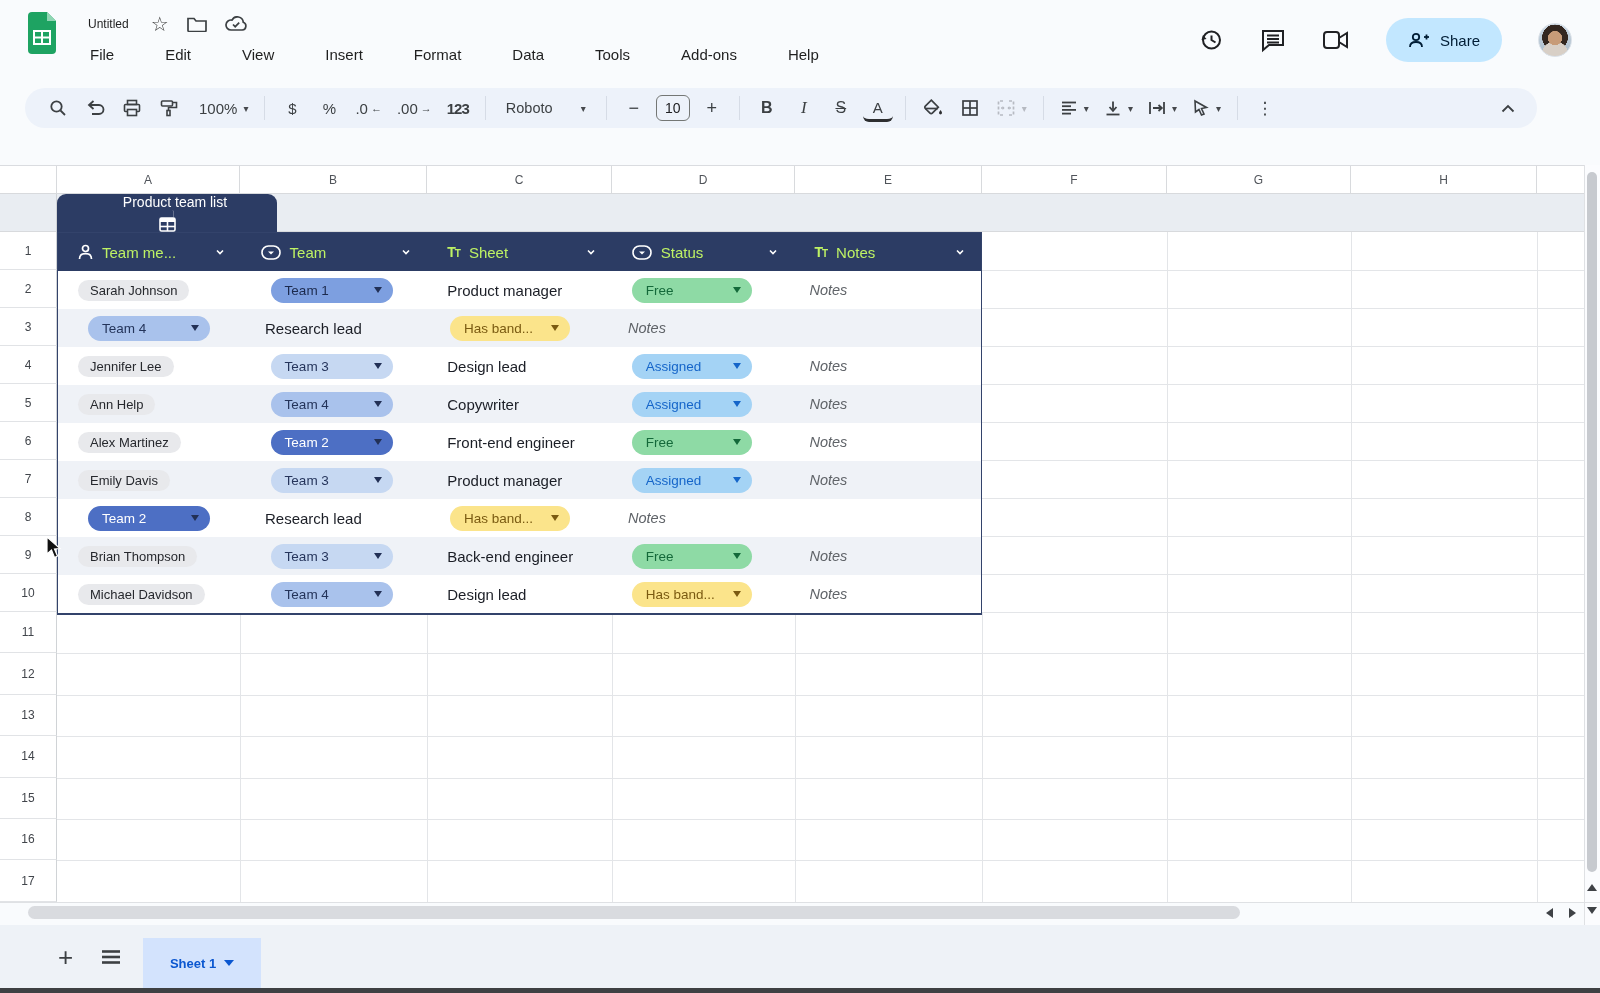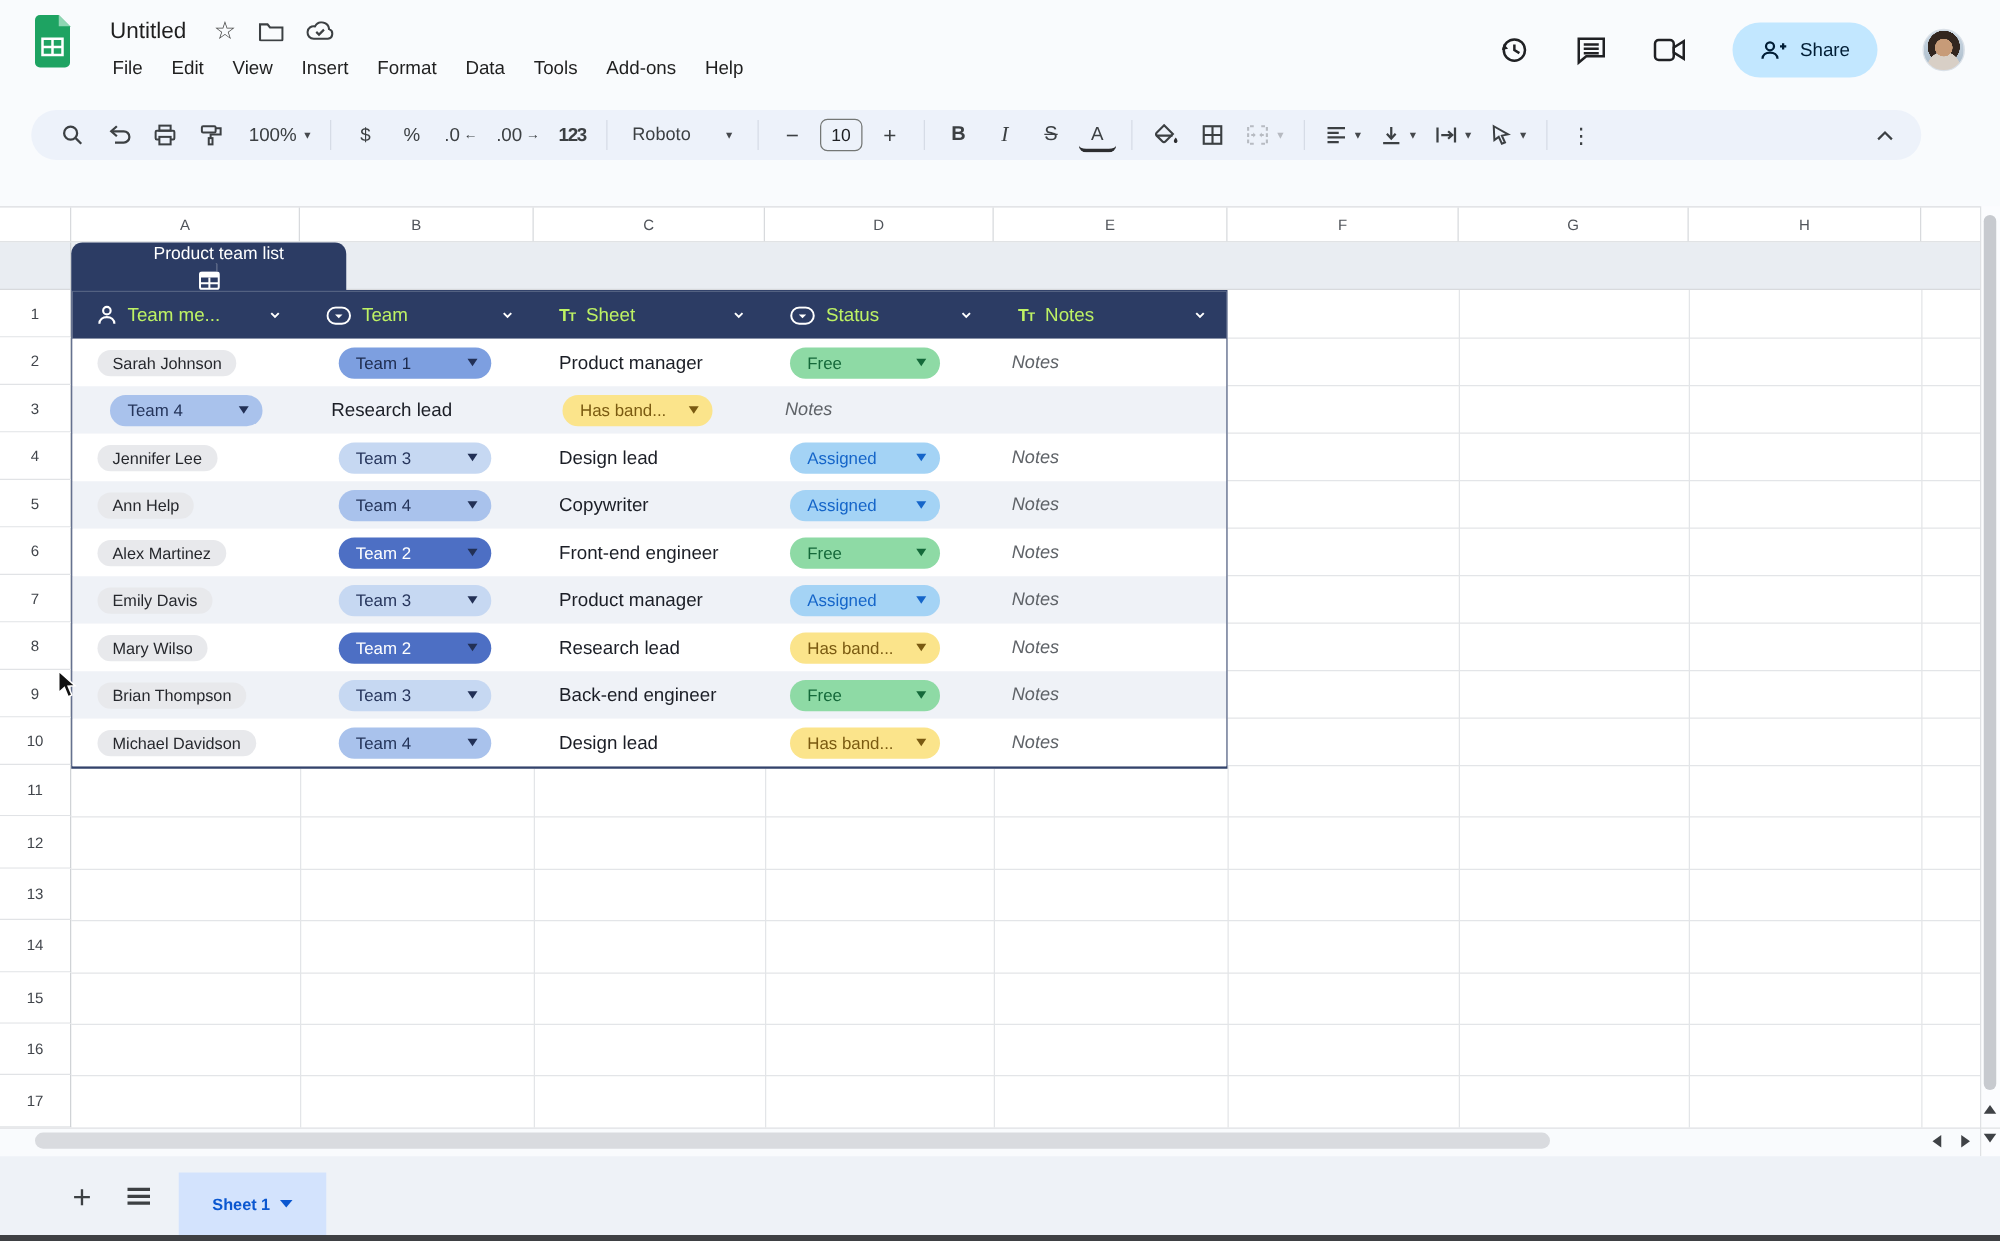--- a/index.html
+++ b/index.html
@@ -2,21 +2,21 @@
 <html><head>
 <meta charset="utf-8">
 <style>
   * { margin:0; padding:0; box-sizing:border-box; }
   html,body { width:1600px; height:993px; overflow:hidden; }
   body { font-family:"Liberation Sans", sans-serif; background:#f9fbfd; position:relative; color:#202124; }
   .abs { position:absolute; }
 
   
   .menu-item { font-size:15px; color:#1f1f1f; cursor:default; padding:2px 4px; border-radius:4px; }
-  .title-text { font-size:18px; color:#1f1f1f; }
+  .title-text { font-size:12px; color:#1f1f1f; }
   .doc-icons { display:flex; gap:18px; align-items:center; margin-left:22px; }
   .top-right { position:absolute; top:0; right:0; height:80px; display:flex; align-items:center; gap:36px; padding-right:28px; }
   .share-btn { background:#c2e7ff; border-radius:24px; height:44px; display:flex; align-items:center; gap:10px; padding:0 22px; color:#001d35; font-size:15px; font-weight:500; }
   .avatar { width:34px; height:34px; border-radius:50%;
     background:
       radial-gradient(circle at 50% 44%, #c79b78 0 29%, rgba(0,0,0,0) 30%),
       radial-gradient(circle at 50% 96%, #d8cfc6 0 38%, rgba(0,0,0,0) 39%),
       radial-gradient(circle at 50% 42%, #33261f 0 52%, rgba(0,0,0,0) 53%),
       linear-gradient(#cdd9e4, #a9bac9);
     border:1px solid #dbe1e8; }
@@ -107,21 +107,21 @@
     </span>
     <span>
       <svg class="ic" width="22" height="16" viewBox="0 0 22 16">
           <path d="M6 14 a5 5 0 1 1 1-9.9 a6 6 0 0 1 11.3 2.2 a4 4 0 0 1 -1 7.7 z" fill="none" stroke="#3c4043" stroke-width="1.7"></path>
           <path d="M8 8.5 l2.2 2.2 4-4" fill="none" stroke="#3c4043" stroke-width="1.7"></path>
         </svg>
     </span>
   </div>
 </div>
 
-<div class="abs" style="left:86px; top:44px; display:flex; gap:15px;">
+<div class="abs" style="left:86px; top:44px; display:flex; gap:43px;">
   <span class="menu-item">File</span>
   <span class="menu-item">Edit</span>
   <span class="menu-item">View</span>
   <span class="menu-item">Insert</span>
   <span class="menu-item">Format</span>
   <span class="menu-item">Data</span>
   <span class="menu-item">Tools</span>
   <span class="menu-item">Add-ons</span>
   <span class="menu-item">Help</span>
 </div>
@@ -549,23 +549,20 @@
           <span class="pill pill-status st-assigned">
             <span>Assigned</span>
             <span class="tri"></span>
           </span>
         </div>
       <div class="cell tc5">
           <span class="notes-text">Notes</span>
         </div>
     </div>
     <div class="trow">
-      <div class="cell tc1">
-          <span class="name-chip">Mary Wilso</span>
-        </div>
       <div class="cell tc2">
           <span class="pill pill-team t2">
             <span>Team 2</span>
             <span class="tri"></span>
           </span>
         </div>
       <div class="cell tc3">
           <span class="role-text">Research lead</span>
         </div>
       <div class="cell tc4">

